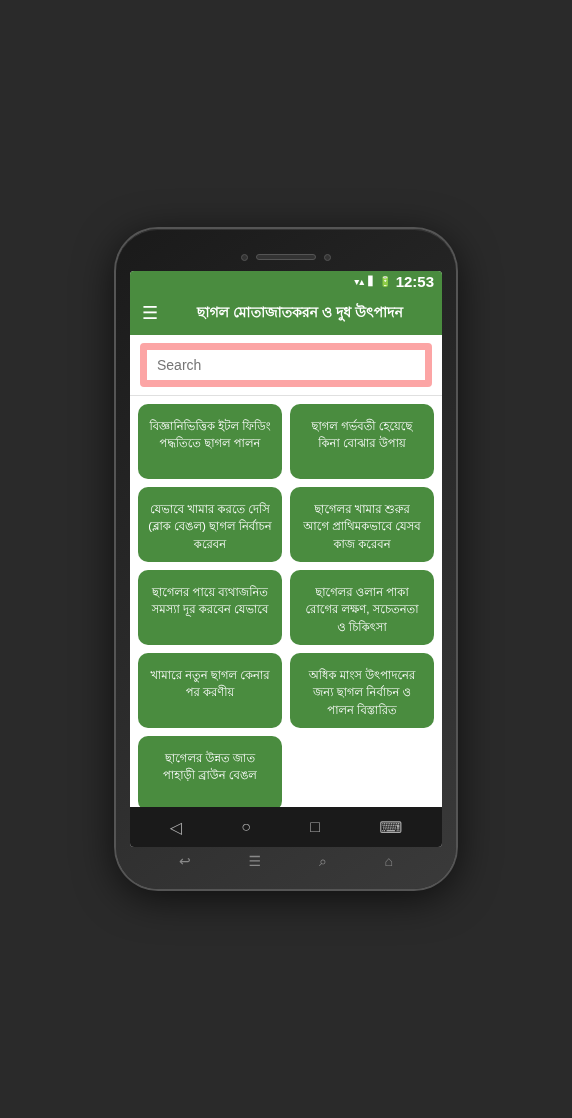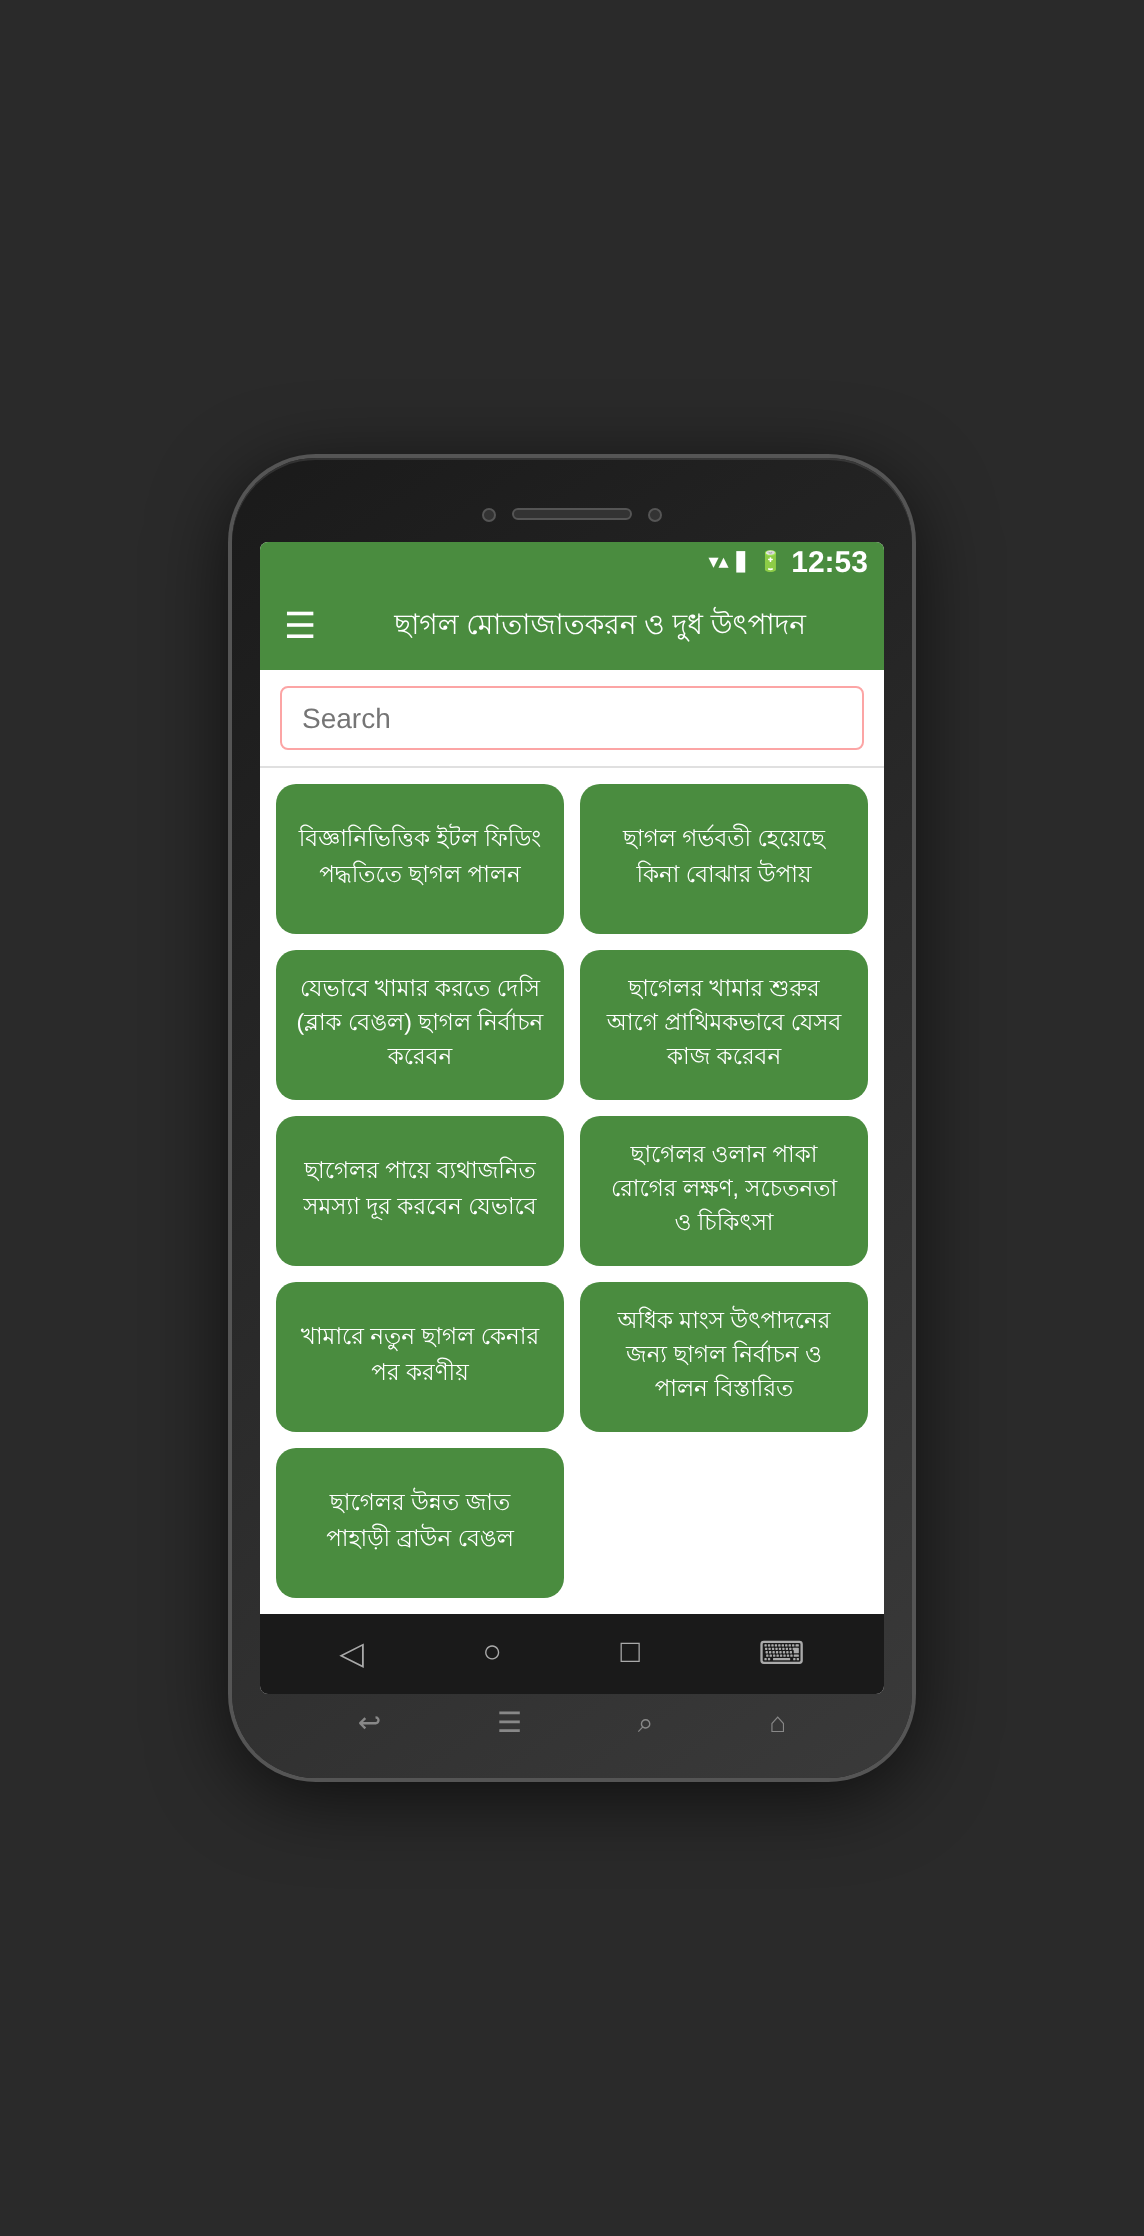--- a/index.html
+++ b/index.html
@@ -105,34 +105,34 @@
     .hamburger-icon {
       color: white;
       font-size: 18px;
       cursor: pointer;
       line-height: 1;
     }
 
     .app-title {
       color: white;
       font-size: 14px;
-      font-weight: normal;
+      font-weight: bold;
       flex: 1;
       text-align: center;
     }
 
     .search-bar-container {
       background: white;
       padding: 8px 10px;
       border-bottom: 1px solid #e0e0e0;
     }
 
     .search-input {
       width: 100%;
-      border: 1px solid #fca5a5;
+      border: 7px solid #fca5a5;
       border-radius: 4px;
       padding: 7px 10px;
       font-size: 14px;
       color: #b91c1c;
       outline: none;
     }
 
     .grid-container {
       flex: 1;
       overflow-y: auto;
@@ -141,21 +141,20 @@
       display: grid;
       grid-template-columns: 1fr 1fr;
       gap: 8px;
     }
 
     .grid-item {
       background: #4a8c3f;
       border-radius: 10px;
       padding: 14px 10px;
       display: flex;
-      align-items: center;
       justify-content: center;
       text-align: center;
       cursor: pointer;
       min-height: 75px;
     }
 
     .grid-item-text {
       color: white;
       font-size: 11.5px;
       line-height: 1.5;

